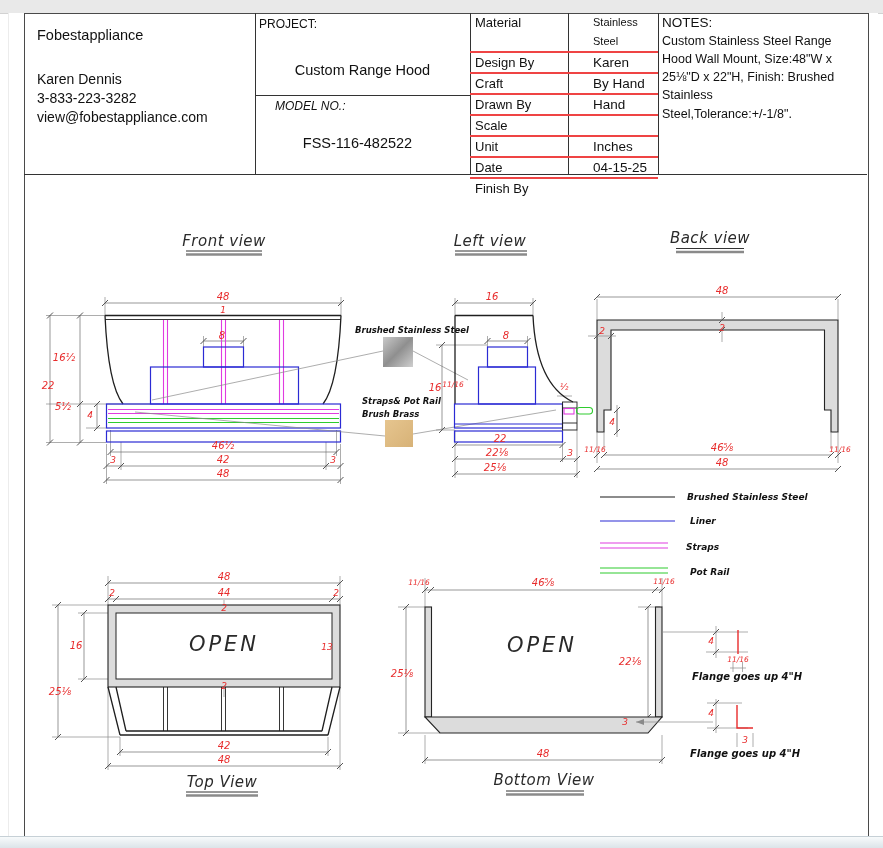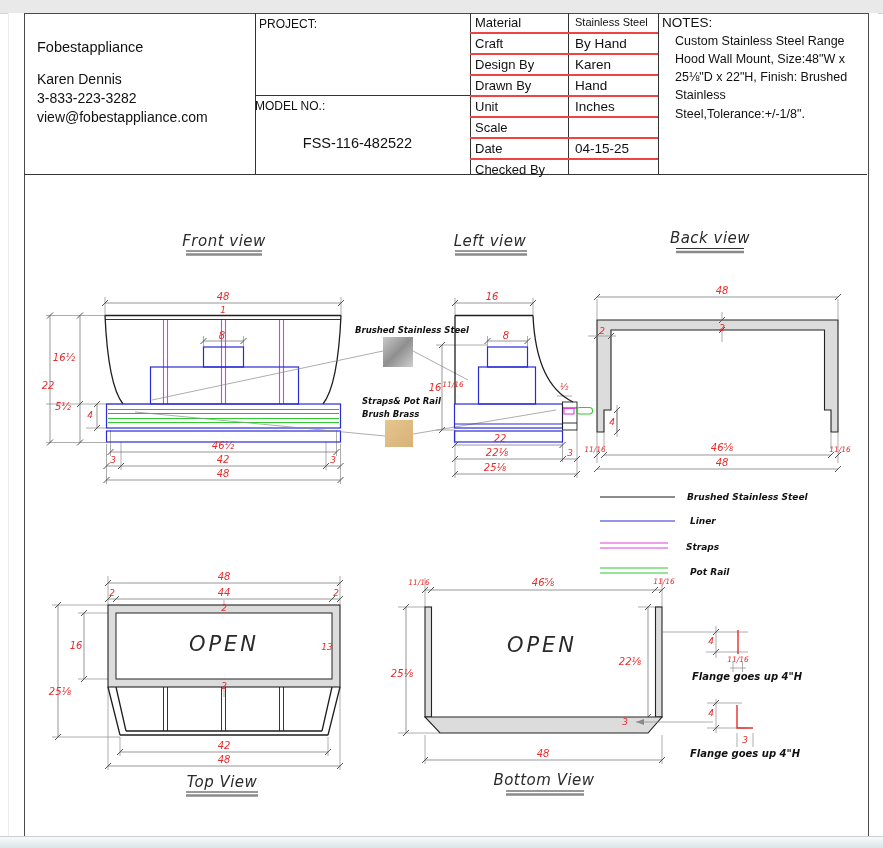--- a/index.html
+++ b/index.html
@@ -15,24 +15,24 @@
   .vline{background:#333;width:1px;}
   .tb-text{white-space:nowrap;}
   .company{font-size:14.5px;}
   .contact{font-size:14px;}
   .cell-label{font-size:12px;}
   .center-col{text-align:center;font-size:14.5px;}
   .spec-grid{left:470px;top:13px;width:188px;height:161px;display:flex;flex-direction:column;}
   .spec-row{flex:1;display:flex;border-bottom:2px solid #ef4444;box-sizing:border-box;}
   .spec-row:last-child{border-bottom:none;}
   .spec-label{width:98px;padding-left:5px;font-size:13px;line-height:19px;box-sizing:border-box;}
-  .spec-value{flex:1;padding-left:7px;font-size:13.5px;line-height:19px;}
+  .spec-value{flex:1;padding-left:25px;font-size:13.5px;line-height:19px;}
   .sv-small{font-size:11px;}
   .notes-label{font-size:13.5px;text-align:center;}
-  .notes-text{font-size:12.5px;line-height:1.45;width:182px;margin-left:13px;}
+  .notes-text{font-size:12.5px;line-height:1.45;width:182px;}
   
   svg text{font-family:"DejaVu Sans",sans-serif;font-style:italic;}
   .ol{stroke:#1f1f1f;stroke-width:1.3;fill:none;}
   .ol2{stroke:#1f1f1f;stroke-width:0.9;fill:none;}
   .blue{stroke:#2b2bd4;stroke-width:1.2;fill:none;}
   .mag{stroke:#e03ce0;stroke-width:1.1;fill:none;}
   .grn{stroke:#2ecc2e;stroke-width:1.1;fill:none;}
   .thin{stroke:#8a8a8a;stroke-width:0.7;fill:none;}
   .dimln{stroke:#6b6b6b;stroke-width:0.7;fill:none;}
   .tick{stroke:#555;stroke-width:1;fill:none;}
@@ -58,60 +58,61 @@
   <div class="abs page"></div>
   <div class="abs frame"></div>
 
   <div class="abs hline" style="left:24px;top:174px;width:843px;"></div>
   <div class="abs vline" style="left:255px;top:13px;height:161px;"></div>
   <div class="abs vline" style="left:470px;top:13px;height:161px;"></div>
   <div class="abs vline" style="left:568px;top:13px;height:161px;"></div>
   <div class="abs vline" style="left:658px;top:13px;height:161px;"></div>
   <div class="abs hline" style="left:255px;top:95px;width:215px;"></div>
 
-  <div class="abs tb-text company" style="left:37px;top:39px;">Fobestappliance</div>
+  <div class="abs tb-text company" style="left:37px;top:27px;">Fobestappliance</div>
   <div class="abs tb-text contact" style="left:37px;top:71px;">Karen Dennis</div>
   <div class="abs tb-text contact" style="left:37px;top:90px;">3-833-223-3282</div>
   <div class="abs tb-text contact" style="left:37px;top:109px;">view@fobestappliance.com</div>
 
   <div class="abs tb-text cell-label" style="left:259px;top:17px;">PROJECT:</div>
-  <div class="abs tb-text cell-label" style="left:255px;top:99px;">MODEL NO.:</div>
+  <div class="abs center-col" style="left:255px;top:62px;width:215px;">Custom Range Hood</div>
+  <div class="abs tb-text cell-label" style="left:275px;top:99px;font-style:italic;">MODEL NO.:</div>
   <div class="abs center-col" style="left:250px;top:135px;width:215px;">FSS-116-482522</div>
 
   <div class="abs spec-grid">
     <div class="spec-row">
         <div class="spec-label">Material</div>
         <div class="spec-value sv-small">Stainless Steel</div>
       </div>
     <div class="spec-row">
+        <div class="spec-label">Design By</div>
+        <div class="spec-value">Karen</div>
+      </div>
+    <div class="spec-row">
         <div class="spec-label">Craft</div>
         <div class="spec-value">By Hand</div>
       </div>
     <div class="spec-row">
-        <div class="spec-label">Design By</div>
-        <div class="spec-value">Karen</div>
-      </div>
-    <div class="spec-row">
         <div class="spec-label">Drawn By</div>
         <div class="spec-value">Hand</div>
       </div>
     <div class="spec-row">
+        <div class="spec-label">Scale</div>
+        <div class="spec-value"></div>
+      </div>
+    <div class="spec-row">
         <div class="spec-label">Unit</div>
         <div class="spec-value">Inches</div>
       </div>
     <div class="spec-row">
-        <div class="spec-label">Scale</div>
-        <div class="spec-value"></div>
-      </div>
-    <div class="spec-row">
         <div class="spec-label">Date</div>
         <div class="spec-value">04-15-25</div>
       </div>
     <div class="spec-row">
-        <div class="spec-label">Checked By</div>
+        <div class="spec-label">Finish By</div>
         <div class="spec-value"></div>
       </div>
   </div>
 
   <div class="abs tb-text notes-label" style="left:662px;top:15px;">NOTES:</div>
   <div class="abs notes-text" style="left:662px;top:32px;">Custom Stainless Steel Range Hood Wall Mount, Size:48"W x 25⅛"D x 22"H, Finish: Brushed Stainless Steel,Tolerance:+/-1/8".</div>
 
   <svg class="abs" style="left:24px;top:174px;" width="843" height="664" viewBox="24 174 843 664">
     <defs>
       <linearGradient id="gsteel" x1="0" y1="0" x2="1" y2="1">

